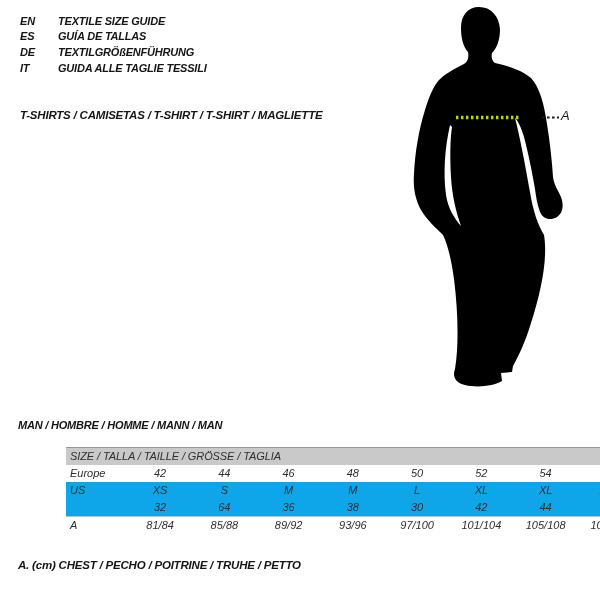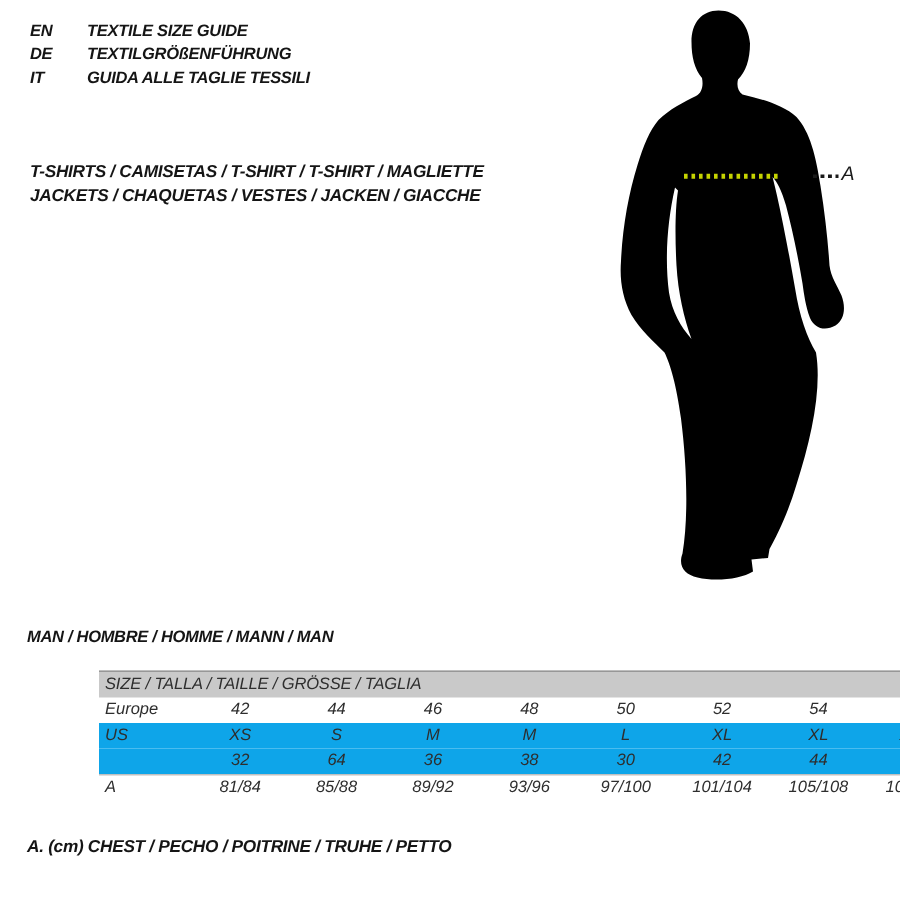--- a/index.html
+++ b/index.html
@@ -43,32 +43,35 @@
 <body>
 
 <div class="canvas">
 
   <div class="lang-block">
     <div class="lang-row">
       <span>EN</span>
       <span>TEXTILE SIZE GUIDE</span>
     </div>
     <div class="lang-row">
+      <span>ES</span>
+      <span>GUÍA DE TALLAS</span>
+    </div>
+    <div class="lang-row">
       <span>DE</span>
       <span>TEXTILGRÖßENFÜHRUNG</span>
     </div>
     <div class="lang-row">
       <span>IT</span>
       <span>GUIDA ALLE TAGLIE TESSILI</span>
     </div>
   </div>
 
   <div class="categories">
     <div>T-SHIRTS / CAMISETAS / T-SHIRT / T-SHIRT / MAGLIETTE</div>
-    <div>JACKETS / CHAQUETAS / VESTES / JACKEN / GIACCHE</div>
   </div>
 
   <svg class="figure-svg" width="600" height="600" viewBox="0 0 600 600">
     <path fill="#000000" d="
       M 479 7
       C 491 7 499 16 500 29
       C 500 40 497 48 492 53
       C 491 57 492 61 495 63
       C 508 66 522 70 531 78
       C 540 88 544 104 547 124

